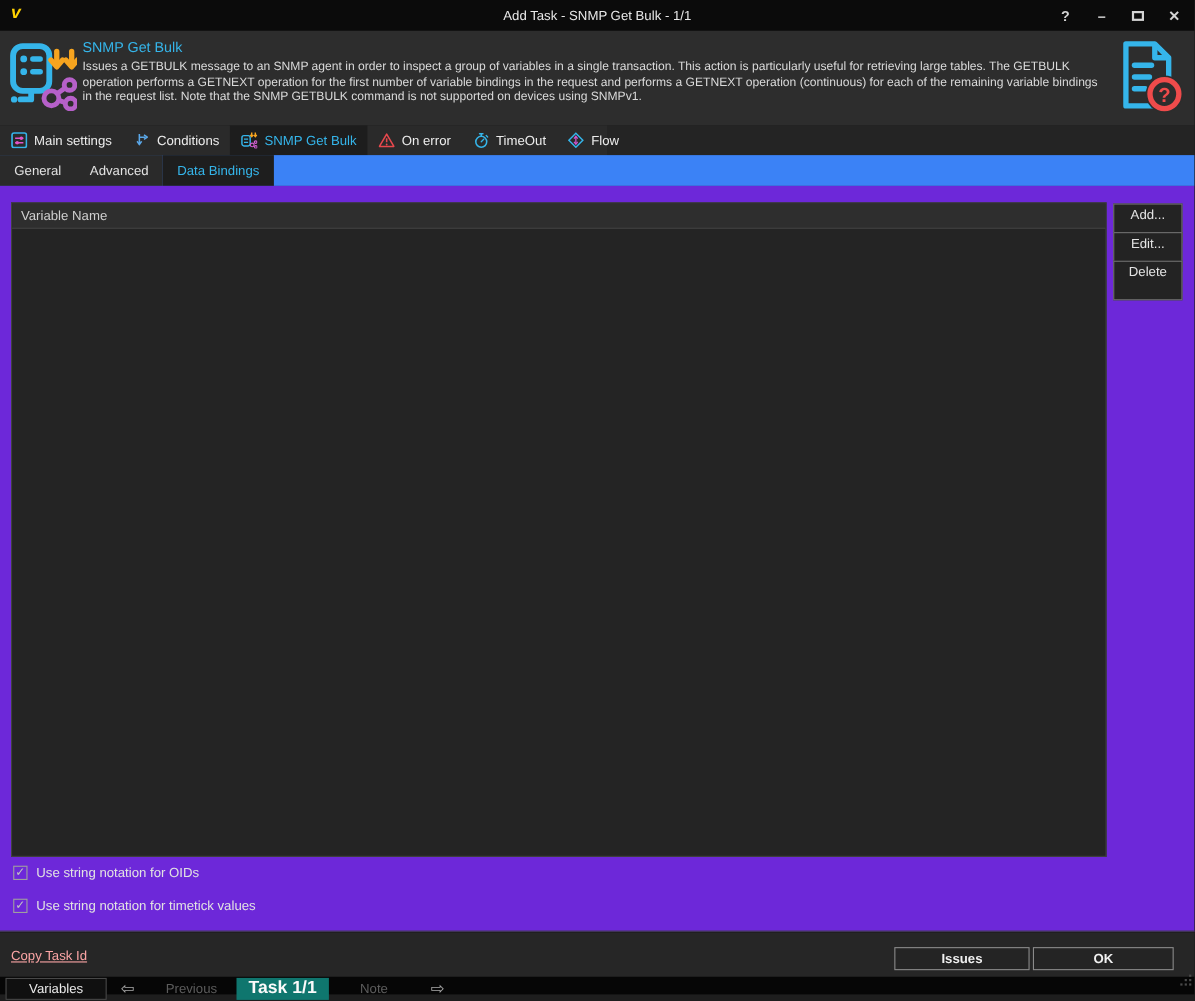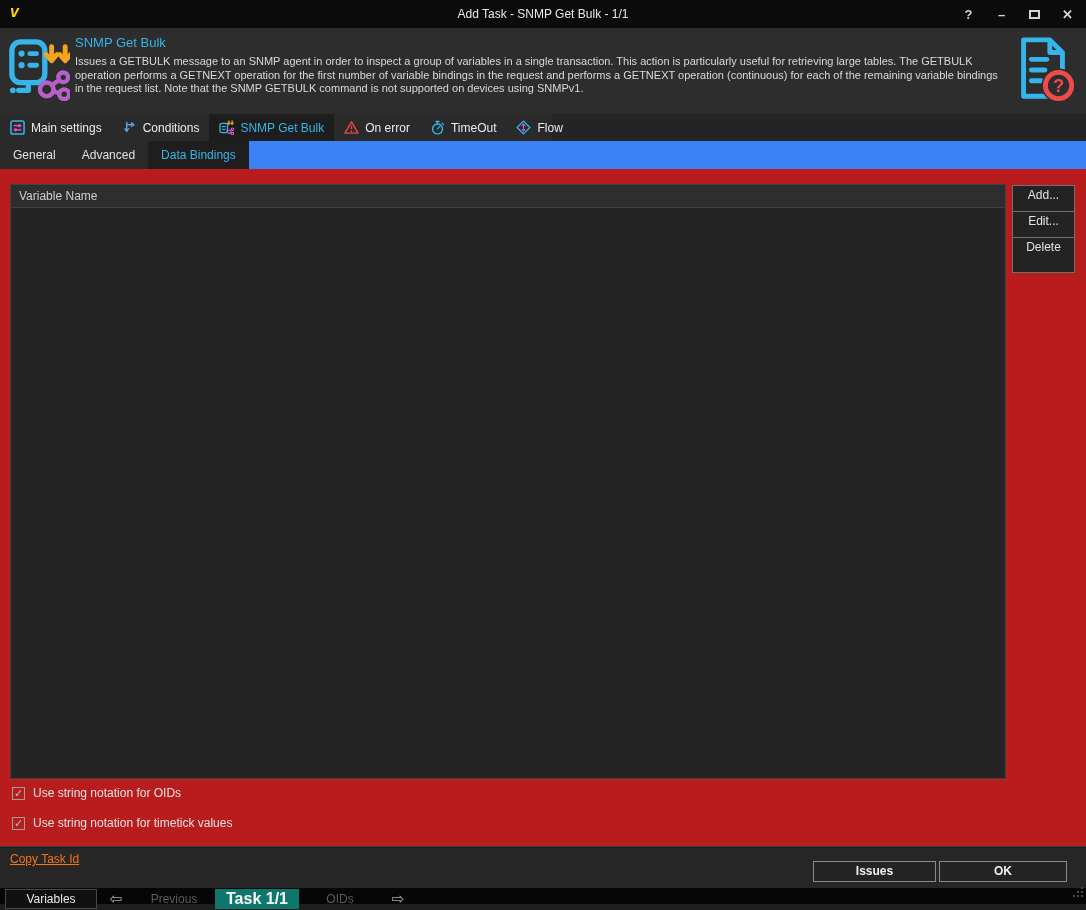--- a/index.html
+++ b/index.html
@@ -34,21 +34,21 @@
   .tab.selected { background:#1d1d1d; color:#35b5ea; }
 
   
   .sub-tabs { position:absolute; top:141px; left:0; width:1086px; height:28px; background:#3b82f6; }
   .subtabs-strip { display:inline-flex; height:28px; background:#2a2a2a; }
   .subtab { display:inline-flex; align-items:center; padding:0 13px; height:28px; font-size:12px;
     color:#e2e2e2; cursor:default; }
   .subtab.selected { background:#1e1e1e; color:#35b5ea; }
 
   
-  .content { position:absolute; top:169px; left:0; width:1086px; height:678px; background:#b91c1c;
+  .content { position:absolute; top:169px; left:0; width:1086px; height:678px; background:#6d28d9;
     border-bottom:1px solid #3a3a3a; }
   .var-table { position:absolute; left:10px; top:15px; width:996px; height:595px;
     border:1px solid #414141; background:#242424; }
   .var-table-header { height:23px; background:#2e2e2e; border-bottom:1px solid #414141;
     line-height:23px; padding-left:8px; font-size:12px; color:#cfcfcf; }
   .var-table-body { width:100%; height:570px; }
 
   .side-btn { position:absolute; left:1012px; width:63px; height:36px; background:#232323;
     border:1px solid #707070; color:#e4e4e4; font-size:12px; text-align:center; line-height:18px;
     cursor:default; }
@@ -56,21 +56,21 @@
 
   .check-row { position:absolute; left:12px; display:flex; align-items:center; gap:8px; }
   #check-row-1 { top:617px; } #check-row-2 { top:647px; }
   .checkbox { width:13px; height:13px; border:1px solid #9f9f9f; background:transparent;
     display:flex; align-items:center; justify-content:center; color:#c4c4c4; font-size:11px;
     line-height:11px; cursor:default; }
   .check-label { font-size:12px; color:#e2e2e2;text-align:right; }
 
   
   .footer { position:absolute; top:848px; left:0; width:1086px; height:40px; background:#262626; }
-  .copy-link { position:absolute; left:10px; top:4px; font-size:12px; color:#f97316;
+  .copy-link { position:absolute; left:10px; top:14px; font-size:12px; color:#fca5a5;
     text-decoration:underline; cursor:pointer; }
   .footer-btn { position:absolute; top:13px; height:21px; background:#242424;
     border:1px solid #8a8a8a; color:#f0f0f0; font-size:12px; font-weight:bold; text-align:center;
     line-height:19px; cursor:default; }
   #btn-cancel { left:813px; width:123px; }
   #btn-ok { left:939px; width:128px; }
 
   
   .bottom-bar { position:absolute; top:888px; left:0; width:1086px; height:16px; background:#060606; }
   .variables-btn { position:absolute; left:5px; top:1px; width:92px; height:20px; background:#101010;
@@ -252,21 +252,21 @@
     <div class="footer-btn" id="btn-cancel">Issues</div>
     <div class="footer-btn" id="btn-ok">OK</div>
   </div>
 
   <div class="bottom-bar">
     <div class="variables-btn">Variables</div>
     <div class="task-nav">
       <span class="nav-arrow">⇦</span>
       <span class="nav-disabled">Previous</span>
       <span class="task-current">Task 1/1</span>
-      <span class="nav-disabled">OIDs</span>
+      <span class="nav-disabled">Note</span>
       <span class="nav-arrow">⇨</span>
     </div>
     <span class="resize-grip">
       <svg width="12" height="12" viewBox="0 0 12 12">
         <g fill="#4a4a4a">
           <rect x="9" y="1" width="2" height="2"></rect>
             <rect x="9" y="5" width="2" height="2"></rect>
             <rect x="9" y="9" width="2" height="2"></rect>
           <rect x="5" y="5" width="2" height="2"></rect>
             <rect x="5" y="9" width="2" height="2"></rect>

